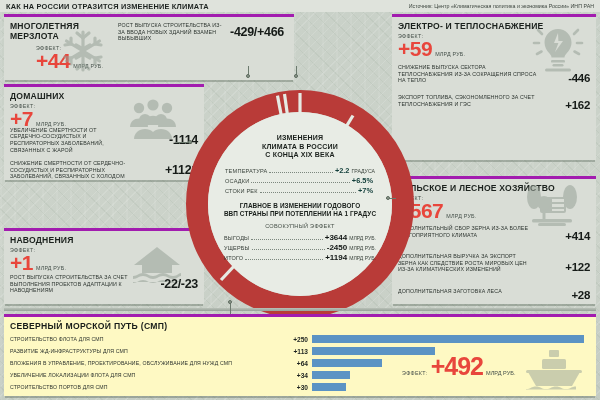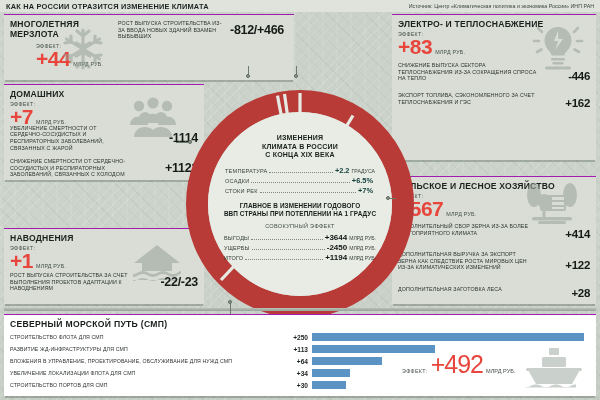--- a/index.html
+++ b/index.html
@@ -40,21 +40,21 @@
   .headline {
     font-size:7.4px; font-weight:bold; letter-spacing:.2px;
     color:#1d2320; white-space:nowrap;
   }
   .source { font-size:5.3px; color:#3a433c; white-space:nowrap; }
 
   
   .panel {
     position:absolute;
     background:#d9ddd6;
-    border-top:1px solid #a21caf;
+    border-top:3px solid #a21caf;
     box-shadow: 0 3px 0 -1px rgba(60,75,60,.30);
   }
   .panel-title {
     font-size:8.6px; font-weight:bold; color:#1b211d;
     letter-spacing:.2px; line-height:10px;
     padding:4px 6px 0 6px;
   }
   .eff-label{ font-size:5.3px; color:#46504a; letter-spacing:.3px; }
   .eff-row { display:flex; align-items:baseline; gap:3px; padding-left:6px; }
   .eff-big {
@@ -138,21 +138,21 @@
   
   .conn{ position:absolute; background:#6c7a6e; z-index:3; }
   .conn-dot{
     position:absolute; width:4px; height:4px; border-radius:50%;
     background:#8d9a8d; border:1px solid #5d6a5f; z-index:4;
   }
 
   
   #panel-nsr{
     left:4px; top:314px; width:592px; height:82px;
-    background:#ffffff;
+    background:#fef9c3;
   }
   .nsr-title{
     font-size:8.6px; font-weight:bold; color:#171c19; letter-spacing:.3px;
     padding:4px 0 3px 6px;
   }
   .nsr-body{ position:relative; height:60px; }
   .bar-row{
     position:absolute; left:6px; right:6px; height:10px;
     display:flex; align-items:center;
   }
@@ -163,21 +163,21 @@
   .bar-num{
     font-size:6.6px; font-weight:bold; color:#1d2320;
     width:26px; text-align:right; margin-right:4px;
   }
   .bar-fill{ height:8px; background:#5b93c4; }
   .nsr-eff{
     position:absolute; left:398px; top:18px;
     display:flex; align-items:baseline; gap:3px;
   }
   .nsr-eff-lab{ font-size:5.4px; color:#46504a; letter-spacing:.3px; }
-  .nsr-eff-big{ font-size:25px; font-weight:normal; color:#e8463c; letter-spacing:-1px; }
+  .nsr-eff-big{ font-size:25px; font-weight:bold; color:#e8463c; letter-spacing:-1px; }
   .nsr-eff-unit{ font-size:5.6px; color:#45504a; }
   #ship-icon{ position:absolute; right:12px; top:14px; opacity:.5; }
 
   .sep{
     position:absolute; left:4px; width:592px; height:3px;
     background:linear-gradient(#b9c1b8,#97a298);
   }
 </style>
 </head>
 <body>
@@ -224,21 +224,21 @@
             <line x1="21" y1="20" x2="28" y2="16"></line>
           <line x1="21" y1="25" x2="14" y2="29"></line>
             <line x1="21" y1="25" x2="28" y2="29"></line>
         </g>
       </svg>
     </span>
 
     <div class="right-col">
       <div class="line-row" style="height:22px">
         <div class="line-txt">РОСТ ВЫПУСКА СТРОИТЕЛЬСТВА ИЗ-ЗА ВВОДА НОВЫХ ЗДАНИЙ ВЗАМЕН ВЫБЫВШИХ</div>
-        <div class="line-val">-812/+466</div>
+        <div class="line-val">-429/+466</div>
       </div>
     </div>
   </div>
 
   <div class="panel" id="panel-population">
     <div class="panel-title">ДОМАШНИХ</div>
     <div class="eff-label" style="padding:2px 0 0 6px">ЭФФЕКТ:</div>
     <div class="eff-row">
       <span class="eff-big">+7</span>
       <span class="eff-unit">МЛРД РУБ.</span>
@@ -292,21 +292,21 @@
         <div class="line-txt" style="width:118px">РОСТ ВЫПУСКА СТРОИТЕЛЬСТВА ЗА СЧЕТ ВЫПОЛНЕНИЯ ПРОЕКТОВ АДАПТАЦИИ К НАВОДНЕНИЯМ</div>
         <div class="line-val">-22/-23</div>
       </div>
     </div>
   </div>
 
   <div class="panel" id="panel-energy">
     <div class="panel-title">ЭЛЕКТРО- И ТЕПЛОСНАБЖЕНИЕ</div>
     <div class="eff-label" style="padding:2px 0 0 6px">ЭФФЕКТ:</div>
     <div class="eff-row">
-      <span class="eff-big">+83</span>
+      <span class="eff-big">+59</span>
       <span class="eff-unit">МЛРД РУБ.</span>
     </div>
 
     <span class="p-icon" style="left:140px; top:6px;">
       <svg width="52" height="50" viewBox="0 0 52 50" fill="#97a298">
         <path d="M26 6c-7.5 0-13.5 6-13.5 13.4 0 4.8 2.4 8.2 4.8 10.8 1.5 1.6 2.2 2.9 2.2 4.4h13c0-1.5.7-2.8 2.2-4.4 2.4-2.6 4.8-6 4.8-10.8C39.5 12 33.5 6 26 6z"></path>
         <rect x="19" y="37" width="14" height="2.6" rx="1.2"></rect>
         <rect x="20.5" y="41" width="11" height="2.4" rx="1.2"></rect>
         <rect x="13" y="45.5" width="26" height="3" rx="1.5"></rect>
         <path d="M26 10 L22 20 h4.4 L23 29 l8-11h-4.6z" fill="#d9ddd6"></path>

